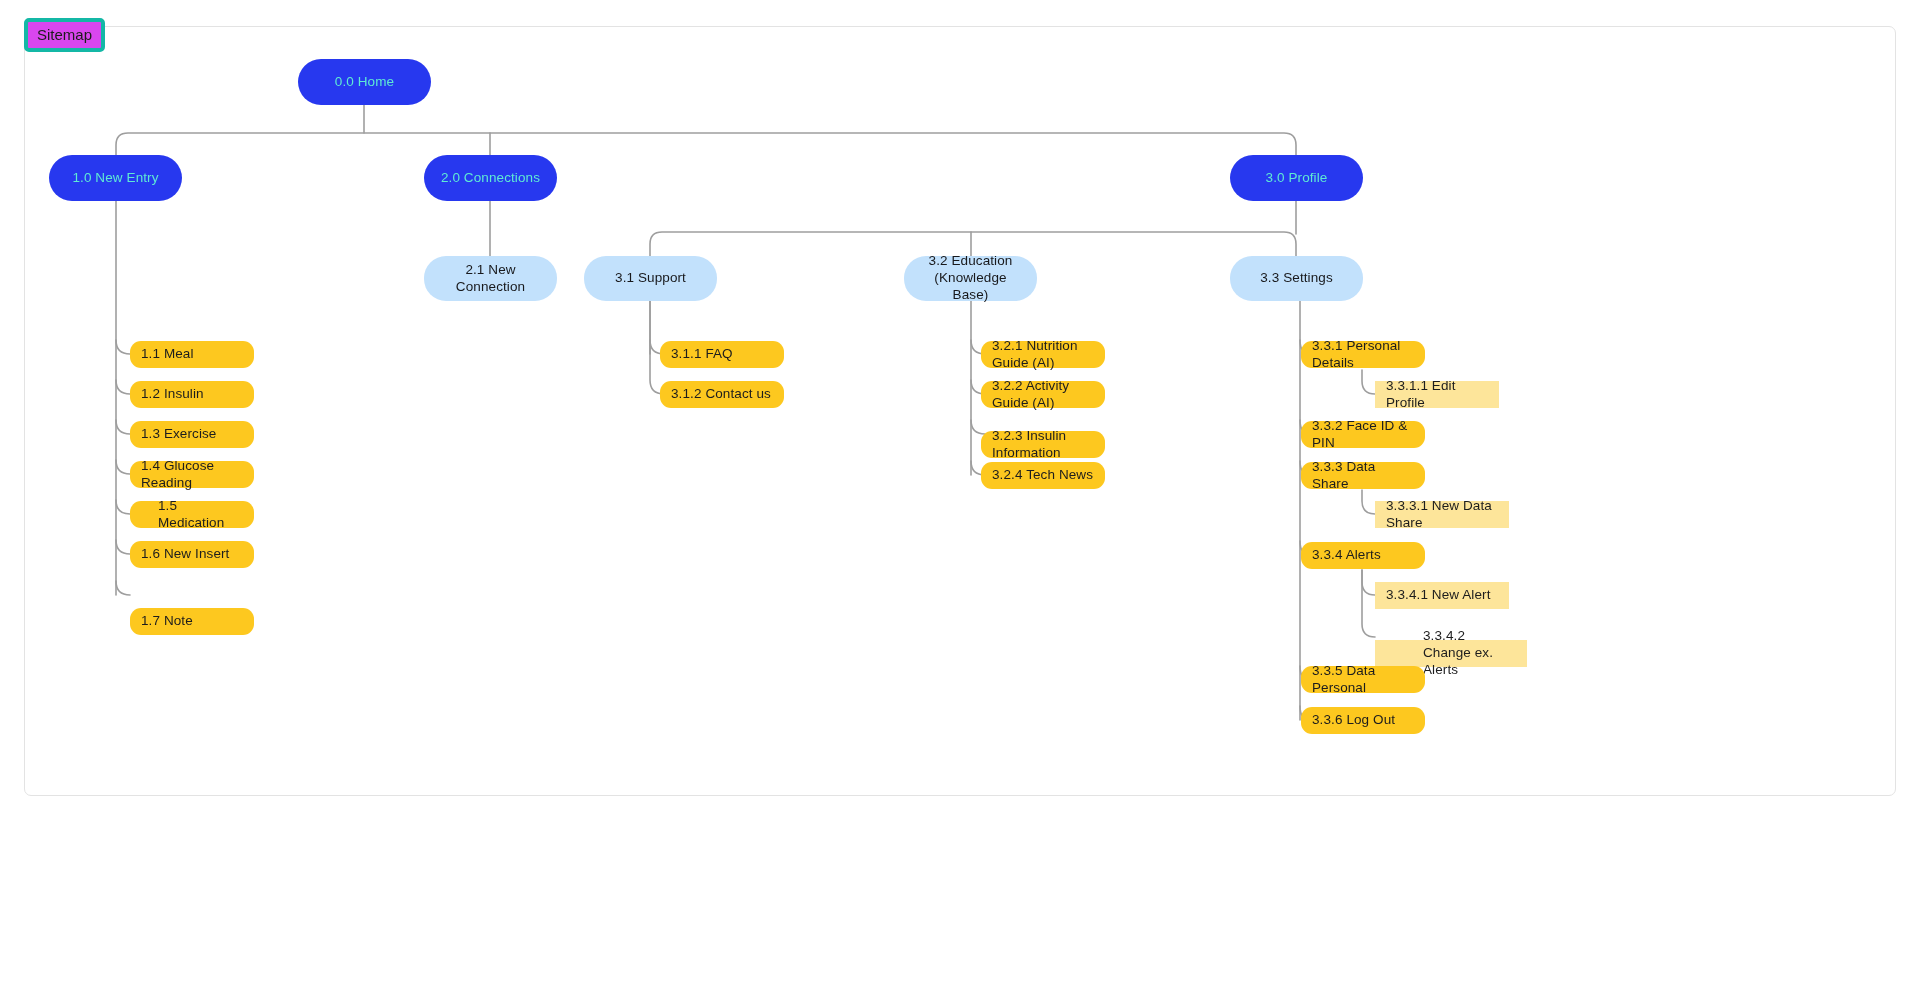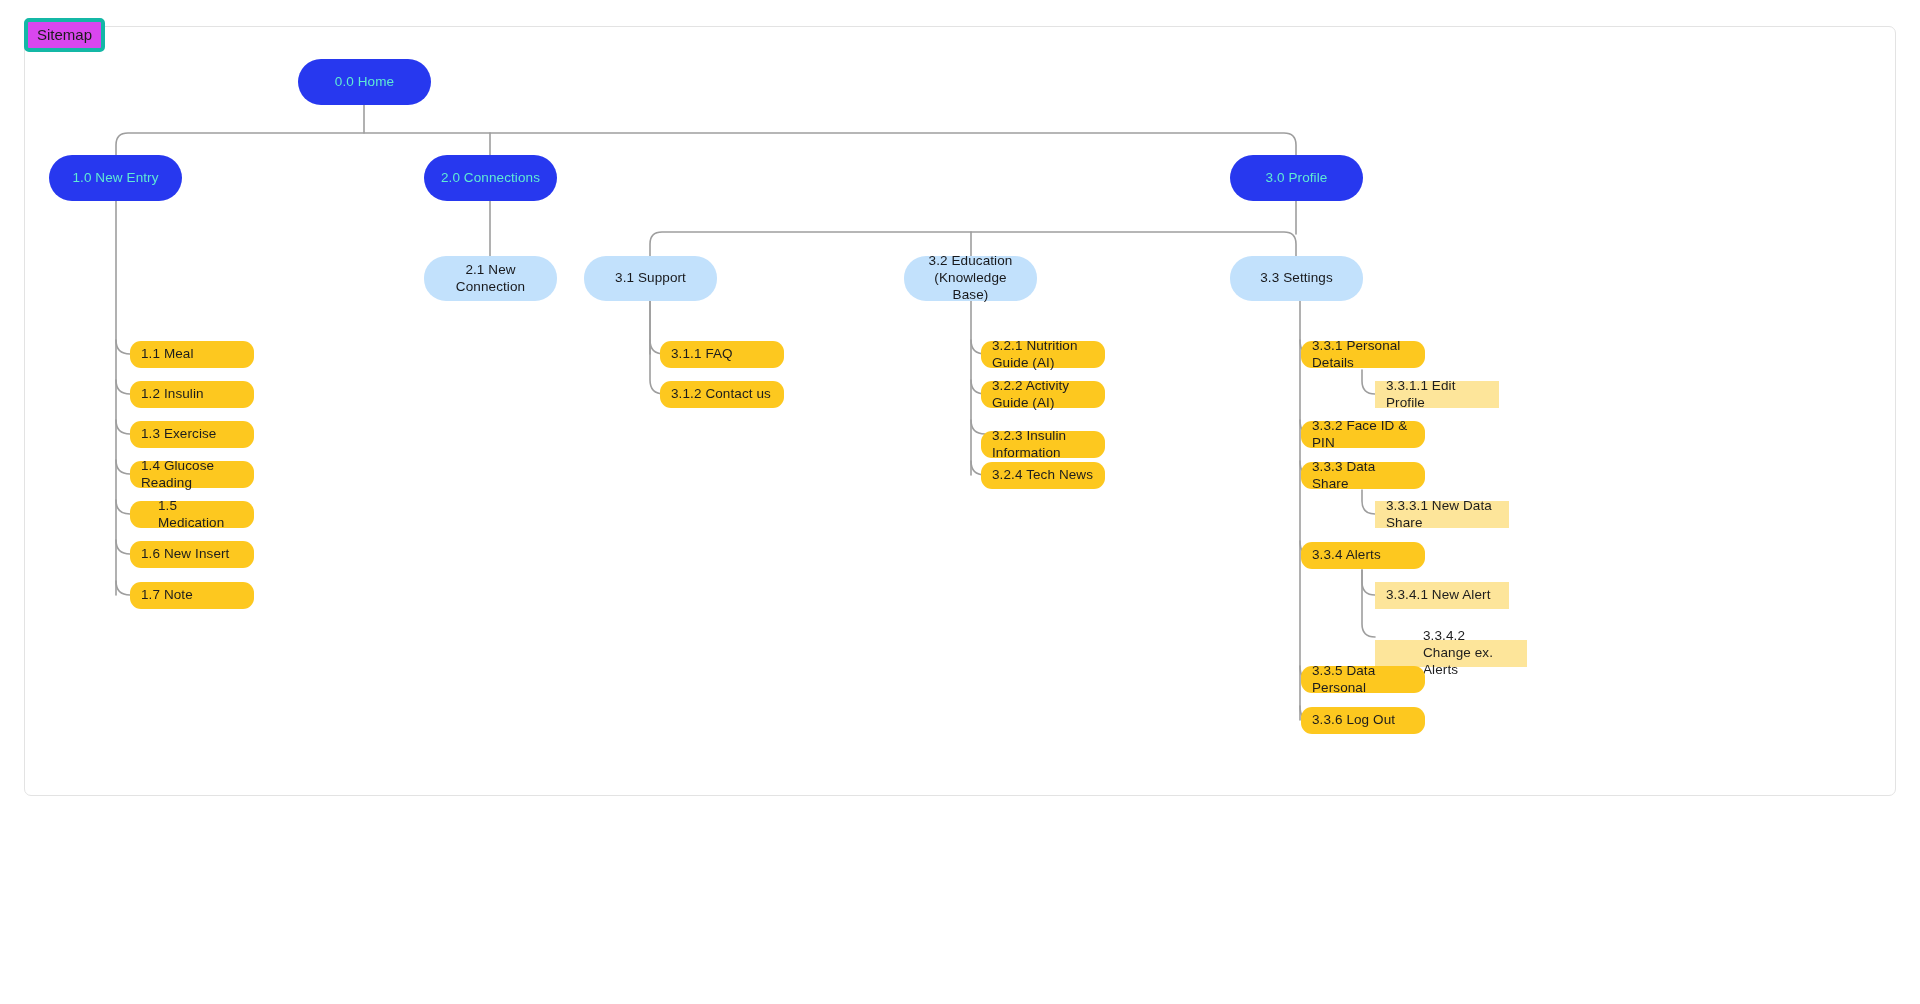--- a/index.html
+++ b/index.html
@@ -207,21 +207,21 @@
   </div>
   <div class="node lvl3" style="left:130px; top:461px; width:124px; height:27px;">
     <span class="node-label">1.4 Glucose Reading</span>
   </div>
   <div class="node lvl3" style="left:130px; top:501px; width:124px; height:27px;padding-left:28px;">
     <span class="node-label">1.5 Medication</span>
   </div>
   <div class="node lvl3" style="left:130px; top:541px; width:124px; height:27px;">
     <span class="node-label">1.6 New Insert</span>
   </div>
-  <div class="node lvl3" style="left:130px; top:582px; width:124px; height:27px;">
+  <div class="node lvl3" style="left:130px; top:608px; width:124px; height:27px;">
     <span class="node-label">1.7 Note</span>
   </div>
 
   <div class="node lvl3" style="left:660px; top:341px; width:124px; height:27px;">
     <span class="node-label">3.1.1 FAQ</span>
   </div>
   <div class="node lvl3" style="left:660px; top:381px; width:124px; height:27px;justify-content:flex-end;">
     <span class="node-label">3.1.2 Contact us</span>
   </div>
 

